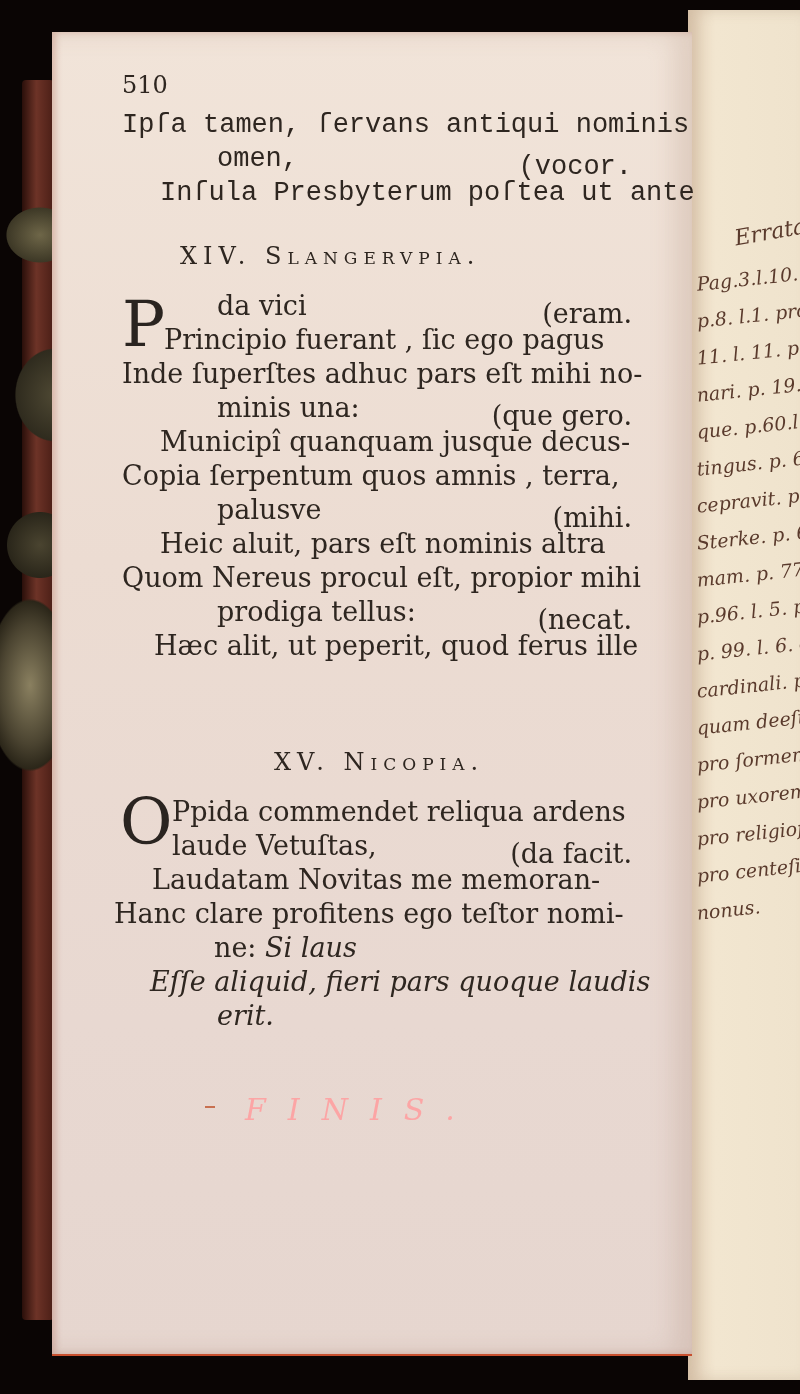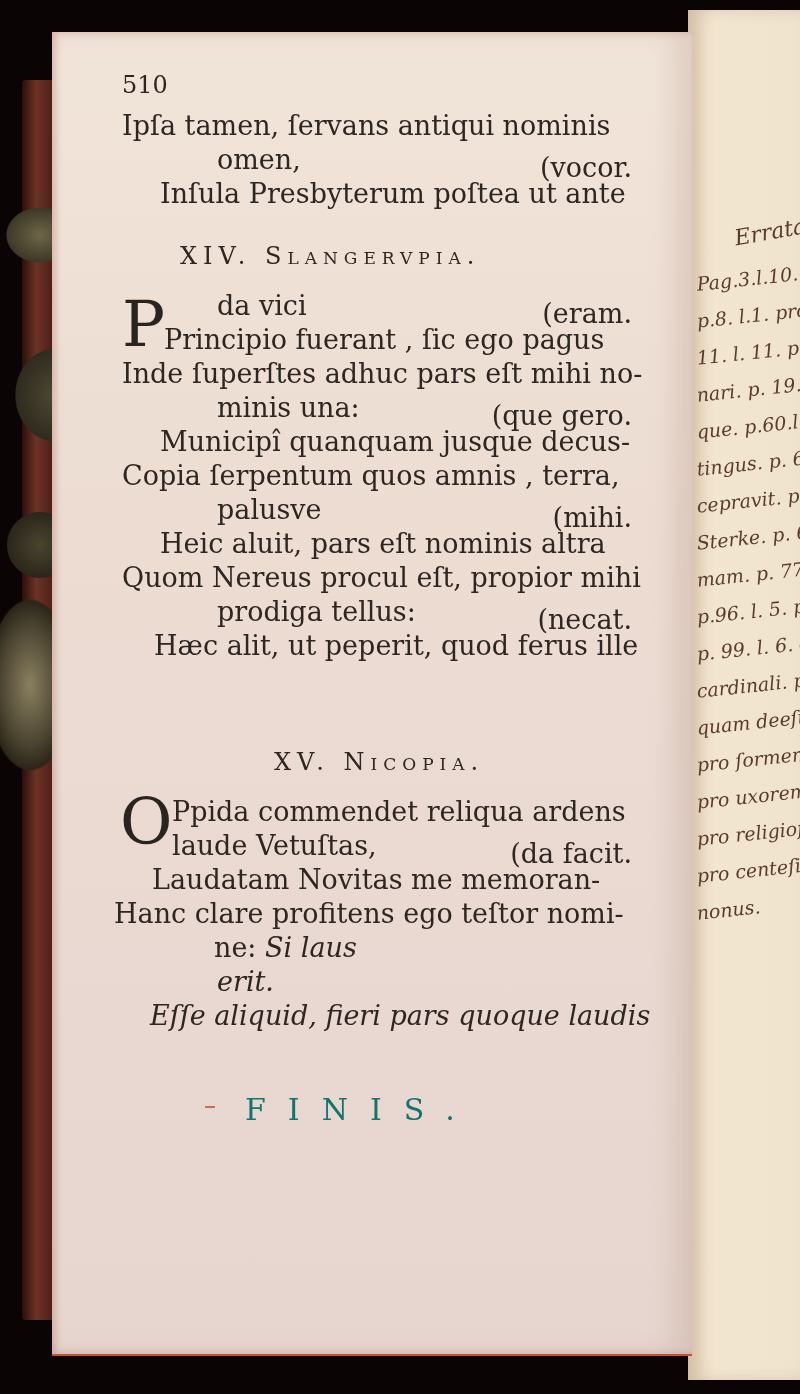--- a/index.html
+++ b/index.html
@@ -47,21 +47,21 @@
     .row .r { position:absolute; right:0; white-space:nowrap;margin-top:8px; }
     .heading {
       position:absolute; font-size:24px; letter-spacing:6px; color:#2e2620; white-space:nowrap;
       font-variant:small-caps;
     }
     .dropcap {
       position:absolute; font-size:64px; line-height:64px; color:#2a2420;
     }
     .italic { font-style:italic; }
     .finis {
-      position:absolute; left:245px; top:1092px; font-size:30px; letter-spacing:22px; color:#0f766e;
+      position:absolute; left:245px; top:1092px; font-size:30px; letter-spacing:22px; color:#fca5a5;font-style:italic;
     }
     .finis-dash { position:absolute; left:205px; top:1106px; width:10px; height:2px; background:#c87050; }
     .errata {
       position:absolute; left:695px; color:#5a3a2c; font-size:19px; line-height:32px; white-space:nowrap;
       transform:rotate(-6deg); transform-origin:left top; font-style:italic;
     }
     .errata-title { position:absolute; left:734px; top:218px; font-size:22px; color:#5a3a2c; font-style:italic; transform:rotate(-10deg); white-space:nowrap;}
   </style>
 </head>
 <body>
@@ -90,21 +90,21 @@
     <div class="errata" style="top: 786px;">pro uxorem</div>
     <div class="errata" style="top: 823px;">pro religioſ</div>
     <div class="errata" style="top: 860px;">pro centeſi</div>
     <div class="errata" style="top: 897px;">nonus.</div>
   </div>
 
 <div class="page-left"></div>
 
 <div class="text pagenum">510</div>
 
-<div class="verse" style="top:110px;">
+<div class="verse" style="top:110px;font-family:Liberation Mono, monospace;">
   <div class="row">
       <span class="l" style="left:0">Ipſa tamen, ſervans antiqui nominis</span>
     </div>
   <div class="row">
       <span class="l" style="left:95px">omen,</span>
       <span class="r">(vocor.</span>
     </div>
   <div class="row">
       <span class="l" style="left:38px">Inſula Presbyterum poſtea ut ante</span>
     </div>
@@ -167,21 +167,21 @@
   <div class="row">
       <span class="l" style="left:30px">Laudatam Novitas me memoran-</span>
     </div>
   <div class="row">
       <span class="l" style="left:-8px">Hanc clare profitens ego teſtor nomi-</span>
     </div>
   <div class="row">
       <span class="l" style="left:92px"><span>ne: </span><span class="italic">Si laus</span></span>
     </div>
   <div class="row italic">
-      <span class="l" style="left:95px">erit.</span>
+      <span class="l" style="left:28px">Eſſe aliquid, fieri pars quoque laudis</span>
     </div>
   <div class="row italic">
-      <span class="l" style="left:28px">Eſſe aliquid, fieri pars quoque laudis</span>
+      <span class="l" style="left:95px">erit.</span>
     </div>
 </div>
 
 <div class="finis-dash"></div>
 <div class="finis">FINIS.</div>
 
 </body></html>

